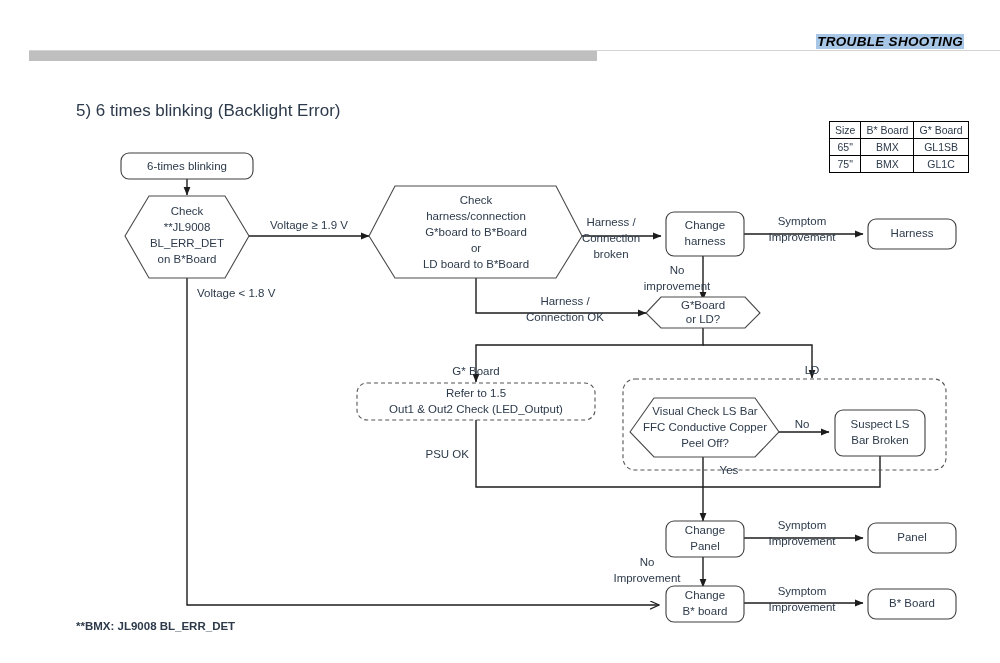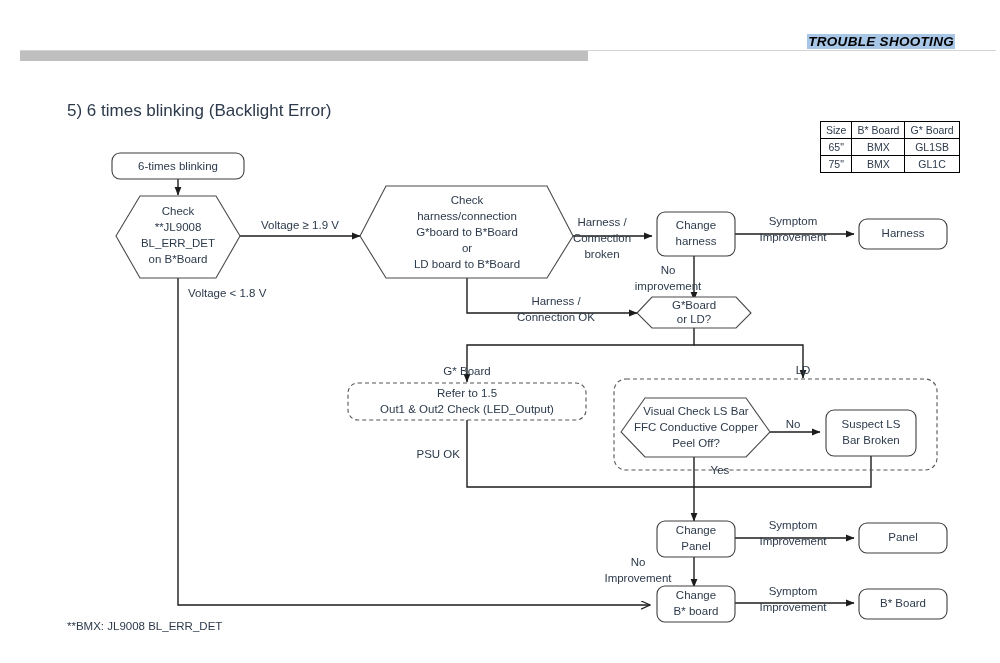--- a/index.html
+++ b/index.html
@@ -9,21 +9,21 @@
   }
   body {
     width: 1000px;
     height: 663px;
     position: relative;
     font-family: "Liberation Sans", sans-serif;
     overflow: hidden;
   }
   #page {
     position: absolute;
-    left: 8px; top: 0;
+    left: 17px; top: 0;
     width: 960px;
     height: 663px;
   }
   
   .hdr-title {
     position: absolute;
     right: 13px;
     top: 34px;
     font-size: 13.5px;
     font-weight: bold;
@@ -59,20 +59,21 @@
     color: #2c3a4b;
     white-space: nowrap;
   }
   .footnote {
     position: absolute;
     left: 59px;
     top: 620px;
     font-size: 11.5px;
     color: #2c3a4b;
     white-space: nowrap;
+    font-weight: bold;
   }
   
   .spec-table {
     position: absolute;
     left: 812px;
     top: 121px;
     border-collapse: collapse;
     font-size: 10.5px;
     color: #2c3a4b;
   }

